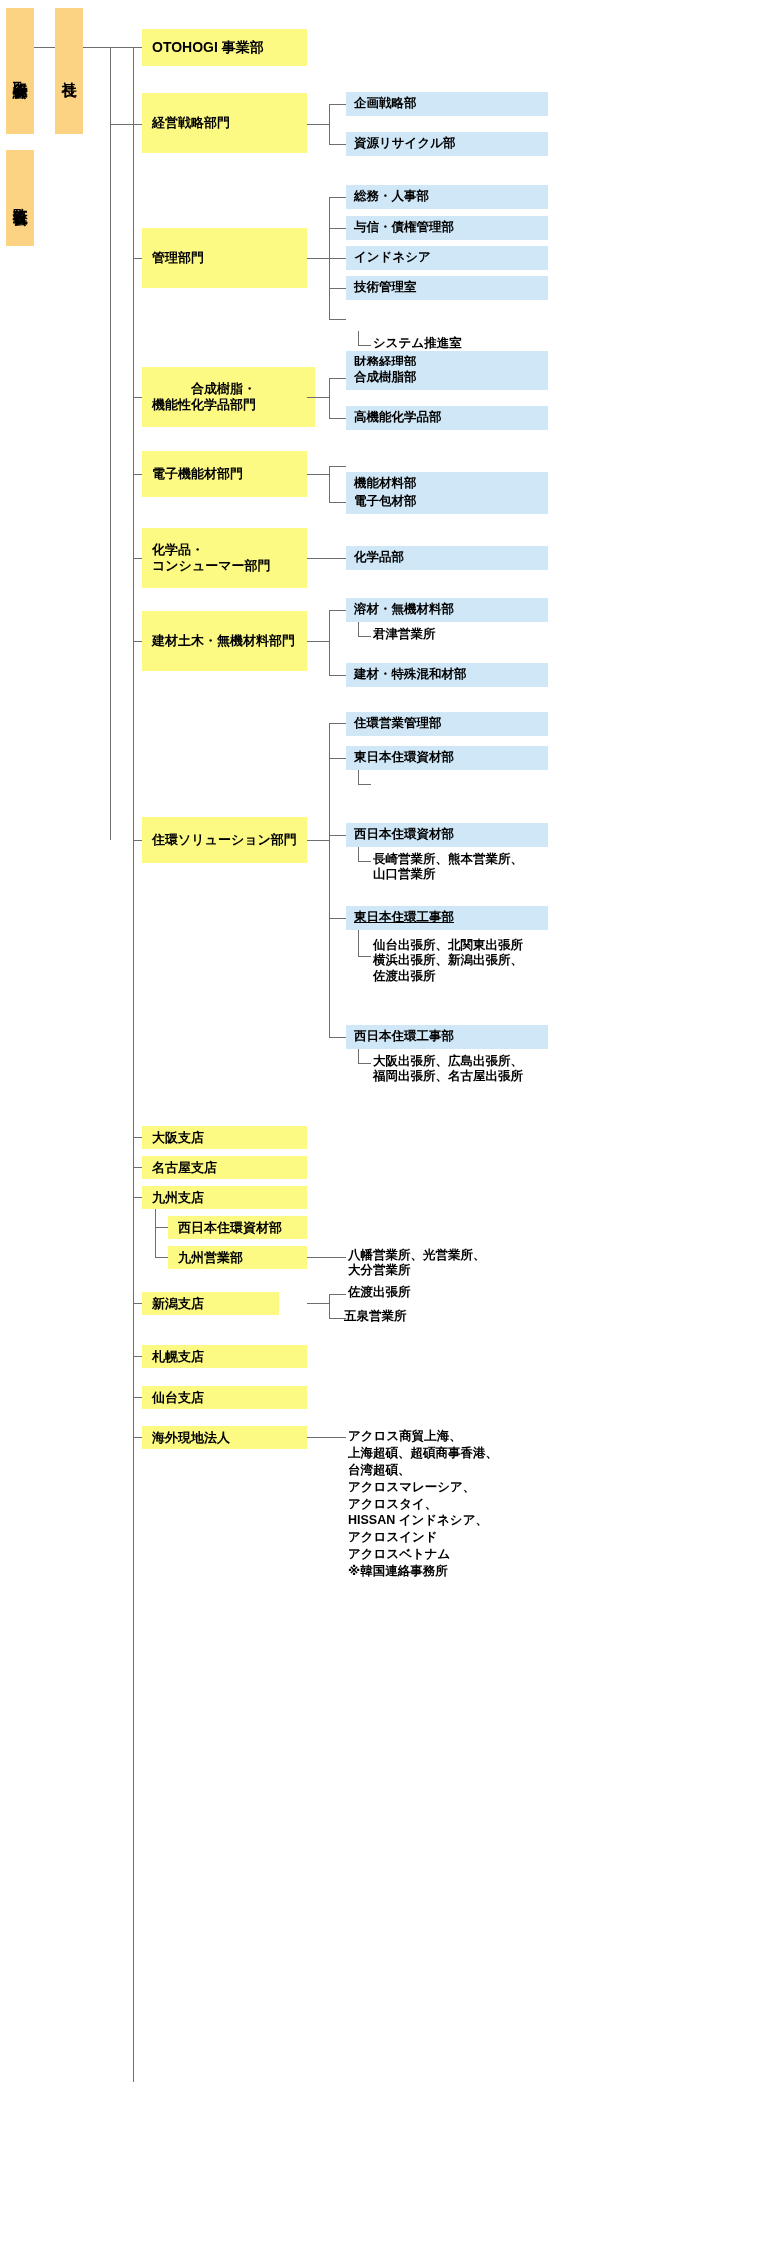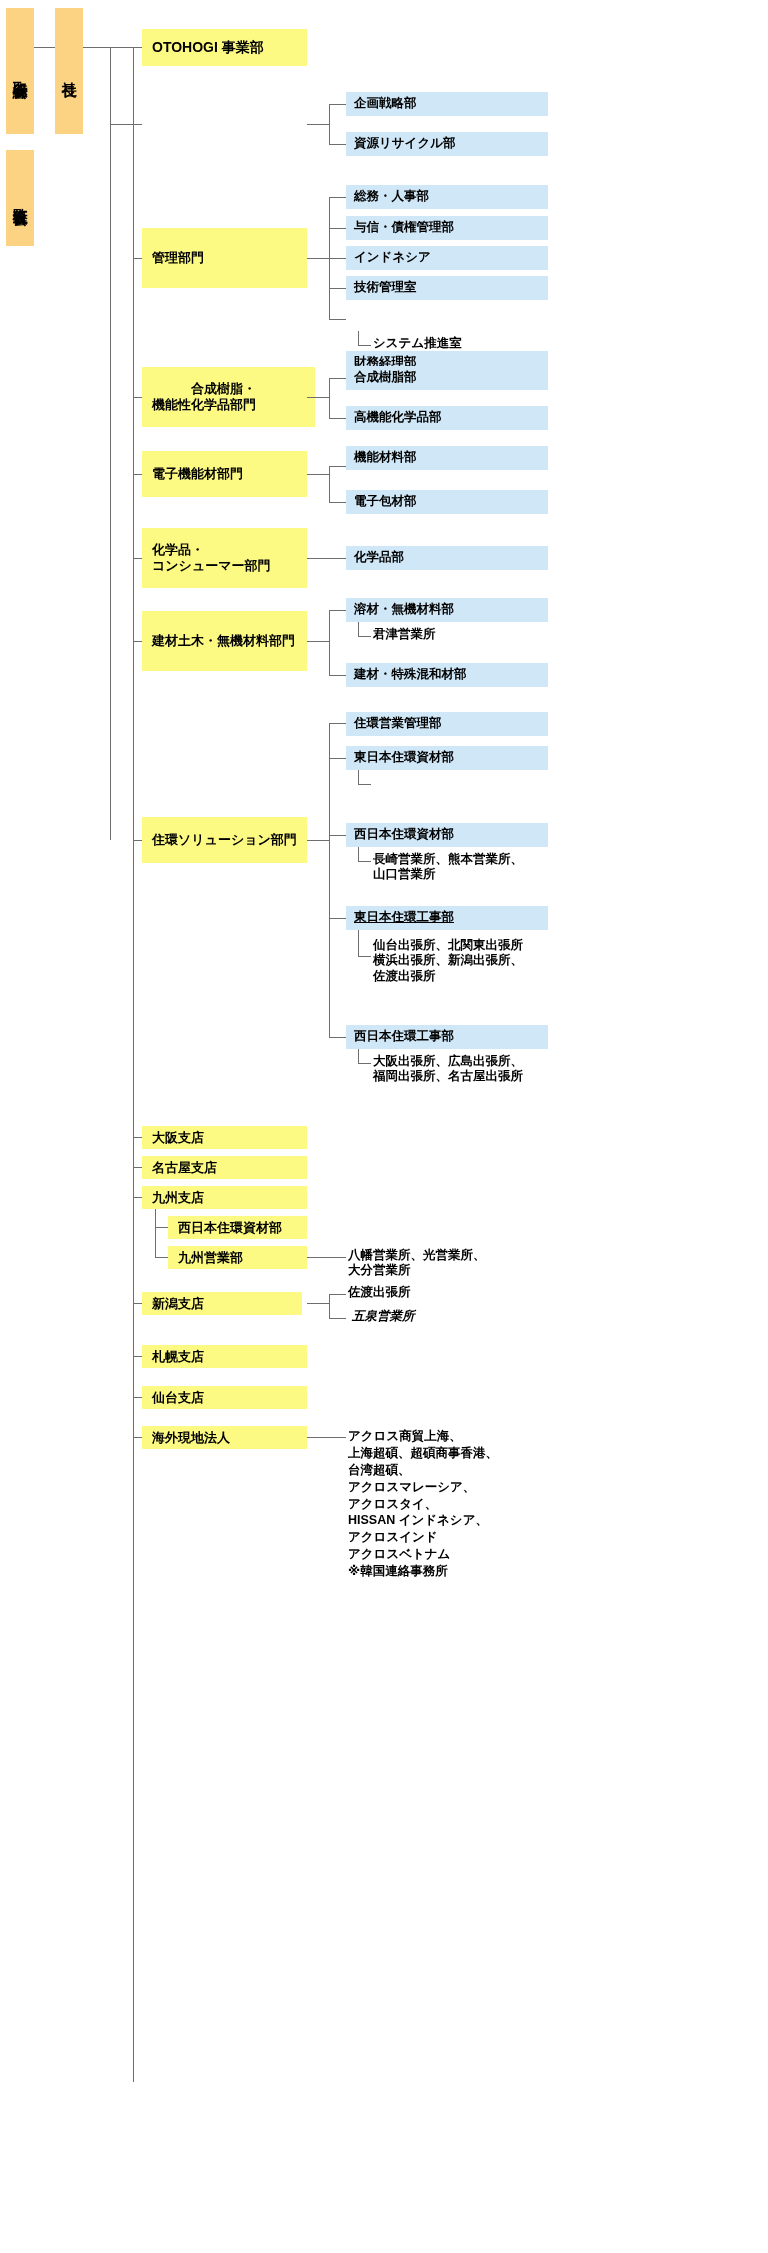--- a/index.html
+++ b/index.html
@@ -80,20 +80,21 @@
   <div class="line hl" style="left:83px; top:47px; width:27px;"></div>
 
   <div class="line vl" style="left:110px; top:47px; height:793px;"></div>
 
   <div class="line vl" style="left:133px; top:47px; height:2035px;"></div>
 
   <div class="line hl" style="left:110px; top:47px; width:32px;"></div>
   <div class="box yellow" style="left:142px; top:29px; width:165px; height:37px; font-size:14px;">OTOHOGI 事業部</div>
 
   <div class="line hl" style="left:110px; top:124px; width:32px;"></div>
+  <div class="box yellow" style="left:142px; top:93px; width:165px; height:60px;">経営戦略部門</div>
   <div class="line hl" style="left:307px; top:124px; width:22px;"></div>
   <div class="line vl" style="left:329px; top:104px; height:40px;"></div>
   <div class="line hl" style="left:329px; top:104px; width:17px;"></div>
   <div class="line hl" style="left:329px; top:144px; width:17px;"></div>
   <div class="box blue" style="left:346px; top:92px; width:202px; height:24px;">企画戦略部</div>
   <div class="box blue" style="left:346px; top:132px; width:202px; height:24px;">資源リサイクル部</div>
 
   <div class="line hl" style="left:133px; top:258px; width:9px;"></div>
   <div class="box yellow" style="left:142px; top:228px; width:165px; height:60px;">管理部門</div>
   <div class="line hl" style="left:307px; top:258px; width:22px;"></div>
@@ -122,21 +123,21 @@
   <div class="line hl" style="left:329px; top:418px; width:17px;"></div>
   <div class="box blue" style="left:346px; top:366px; width:202px; height:24px;">合成樹脂部</div>
   <div class="box blue" style="left:346px; top:406px; width:202px; height:24px;">高機能化学品部</div>
 
   <div class="line hl" style="left:133px; top:474px; width:9px;"></div>
   <div class="box yellow" style="left:142px; top:451px; width:165px; height:46px;">電子機能材部門</div>
   <div class="line hl" style="left:307px; top:474px; width:22px;"></div>
   <div class="line vl" style="left:329px; top:466px; height:36px;"></div>
   <div class="line hl" style="left:329px; top:466px; width:17px;"></div>
   <div class="line hl" style="left:329px; top:502px; width:17px;"></div>
-  <div class="box blue" style="left:346px; top:446px; width:202px; height:24px;">機能材料部</div>
+  <div class="box blue" style="left:346px; top:472px; width:202px; height:24px;">機能材料部</div>
   <div class="box blue" style="left:346px; top:490px; width:202px; height:24px;">電子包材部</div>
 
   <div class="line hl" style="left:133px; top:558px; width:9px;"></div>
   <div class="box yellow" style="left:142px; top:528px; width:165px; height:60px;">化学品・
 コンシューマー部門</div>
   <div class="line hl" style="left:307px; top:558px; width:39px;"></div>
   <div class="box blue" style="left:346px; top:546px; width:202px; height:24px;">化学品部</div>
 
   <div class="line hl" style="left:133px; top:641px; width:9px;"></div>
   <div class="box yellow" style="left:142px; top:611px; width:165px; height:60px;">建材土木・無機材料部門</div>
@@ -198,27 +199,27 @@
   <div class="line vl" style="left:155px; top:1209px; height:48px;"></div>
   <div class="line hl" style="left:155px; top:1227px; width:13px;"></div>
   <div class="box yellow" style="left:168px; top:1216px; width:139px; height:23px;">西日本住環資材部</div>
   <div class="line hl" style="left:155px; top:1257px; width:13px;"></div>
   <div class="box yellow" style="left:168px; top:1246px; width:139px; height:23px;">九州営業部</div>
   <div class="line hl" style="left:307px; top:1257px; width:39px;"></div>
   <div class="box plain" style="left:348px; top:1248px; width:230px; height:34px;">八幡営業所、光営業所、
 大分営業所</div>
 
   <div class="line hl" style="left:133px; top:1303px; width:9px;"></div>
-  <div class="box yellow" style="left:142px; top:1292px; width:160px; height:23px;">新潟支店</div>
+  <div class="box yellow" style="left:142px; top:1292px; width:137px; height:23px;">新潟支店</div>
   <div class="line hl" style="left:307px; top:1303px; width:22px;"></div>
   <div class="line vl" style="left:329px; top:1294px; height:24px;"></div>
   <div class="line hl" style="left:329px; top:1294px; width:17px;"></div>
   <div class="line hl" style="left:329px; top:1318px; width:17px;"></div>
   <div class="box plain" style="left:348px; top:1285px; width:200px; height:20px;">佐渡出張所</div>
-  <div class="box plain" style="left:352px; top:1309px; width:200px; height:20px;font-style:italic;">五泉営業所</div>
+  <div class="box plain" style="left:344px; top:1309px; width:200px; height:20px;">五泉営業所</div>
 
   <div class="line hl" style="left:133px; top:1356px; width:9px;"></div>
   <div class="box yellow" style="left:142px; top:1345px; width:165px; height:23px;">札幌支店</div>
 
   <div class="line hl" style="left:133px; top:1397px; width:9px;"></div>
   <div class="box yellow" style="left:142px; top:1386px; width:165px; height:23px;">仙台支店</div>
 
   <div class="line hl" style="left:133px; top:1437px; width:9px;"></div>
   <div class="box yellow" style="left:142px; top:1426px; width:165px; height:23px;">海外現地法人</div>
   <div class="line hl" style="left:307px; top:1437px; width:39px;"></div>

